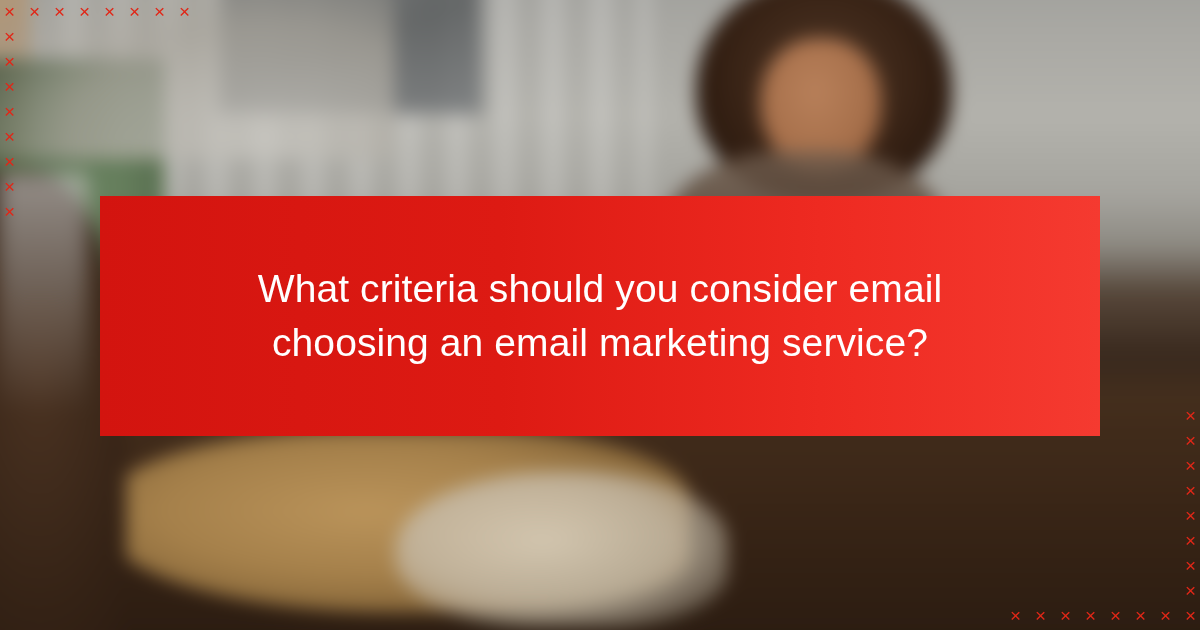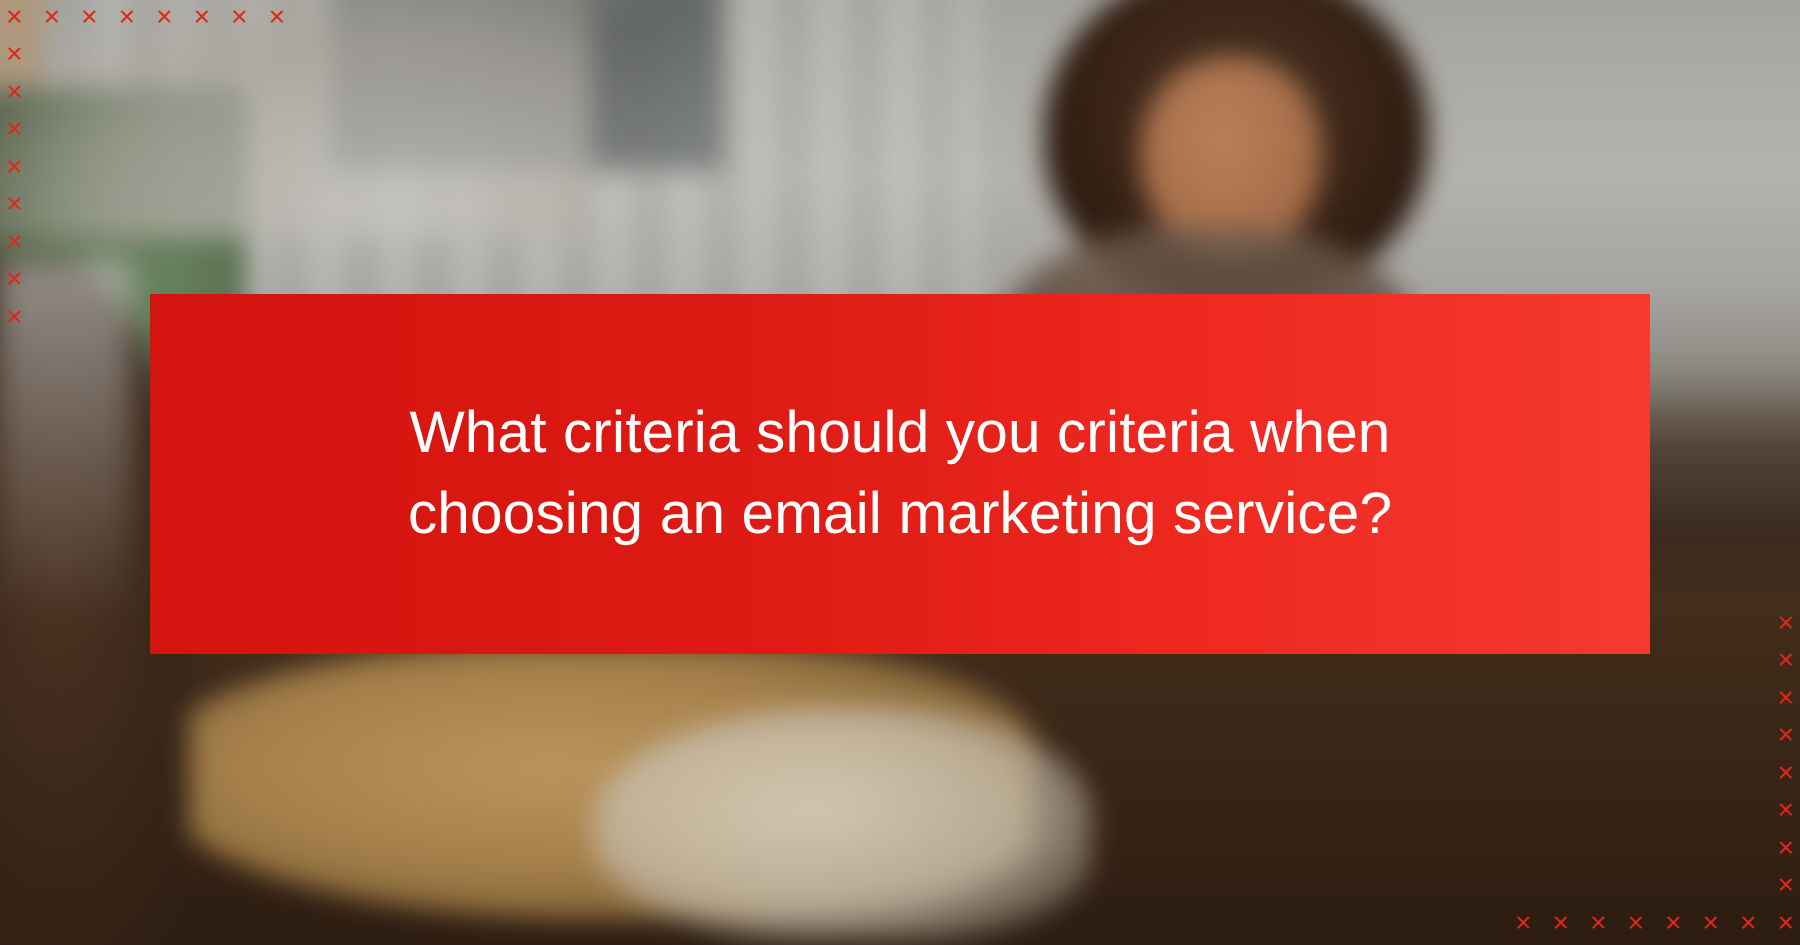--- a/index.html
+++ b/index.html
@@ -278,16 +278,16 @@
       <span class="x-mark" style="left: 1183px; top: 558px;">×</span>
       <span class="x-mark" style="left: 1183px; top: 533px;">×</span>
       <span class="x-mark" style="left: 1183px; top: 508px;">×</span>
       <span class="x-mark" style="left: 1183px; top: 483px;">×</span>
       <span class="x-mark" style="left: 1183px; top: 458px;">×</span>
       <span class="x-mark" style="left: 1183px; top: 433px;">×</span>
       <span class="x-mark" style="left: 1183px; top: 408px;">×</span>
     </div>
 
   <div class="banner">
-    <div class="banner-title">What criteria should you criteria when choosing an email marketing service?</div>
+    <div class="banner-title">What criteria should you consider email choosing an email marketing service?</div>
   </div>
 
 </div>
 
 </body></html>

